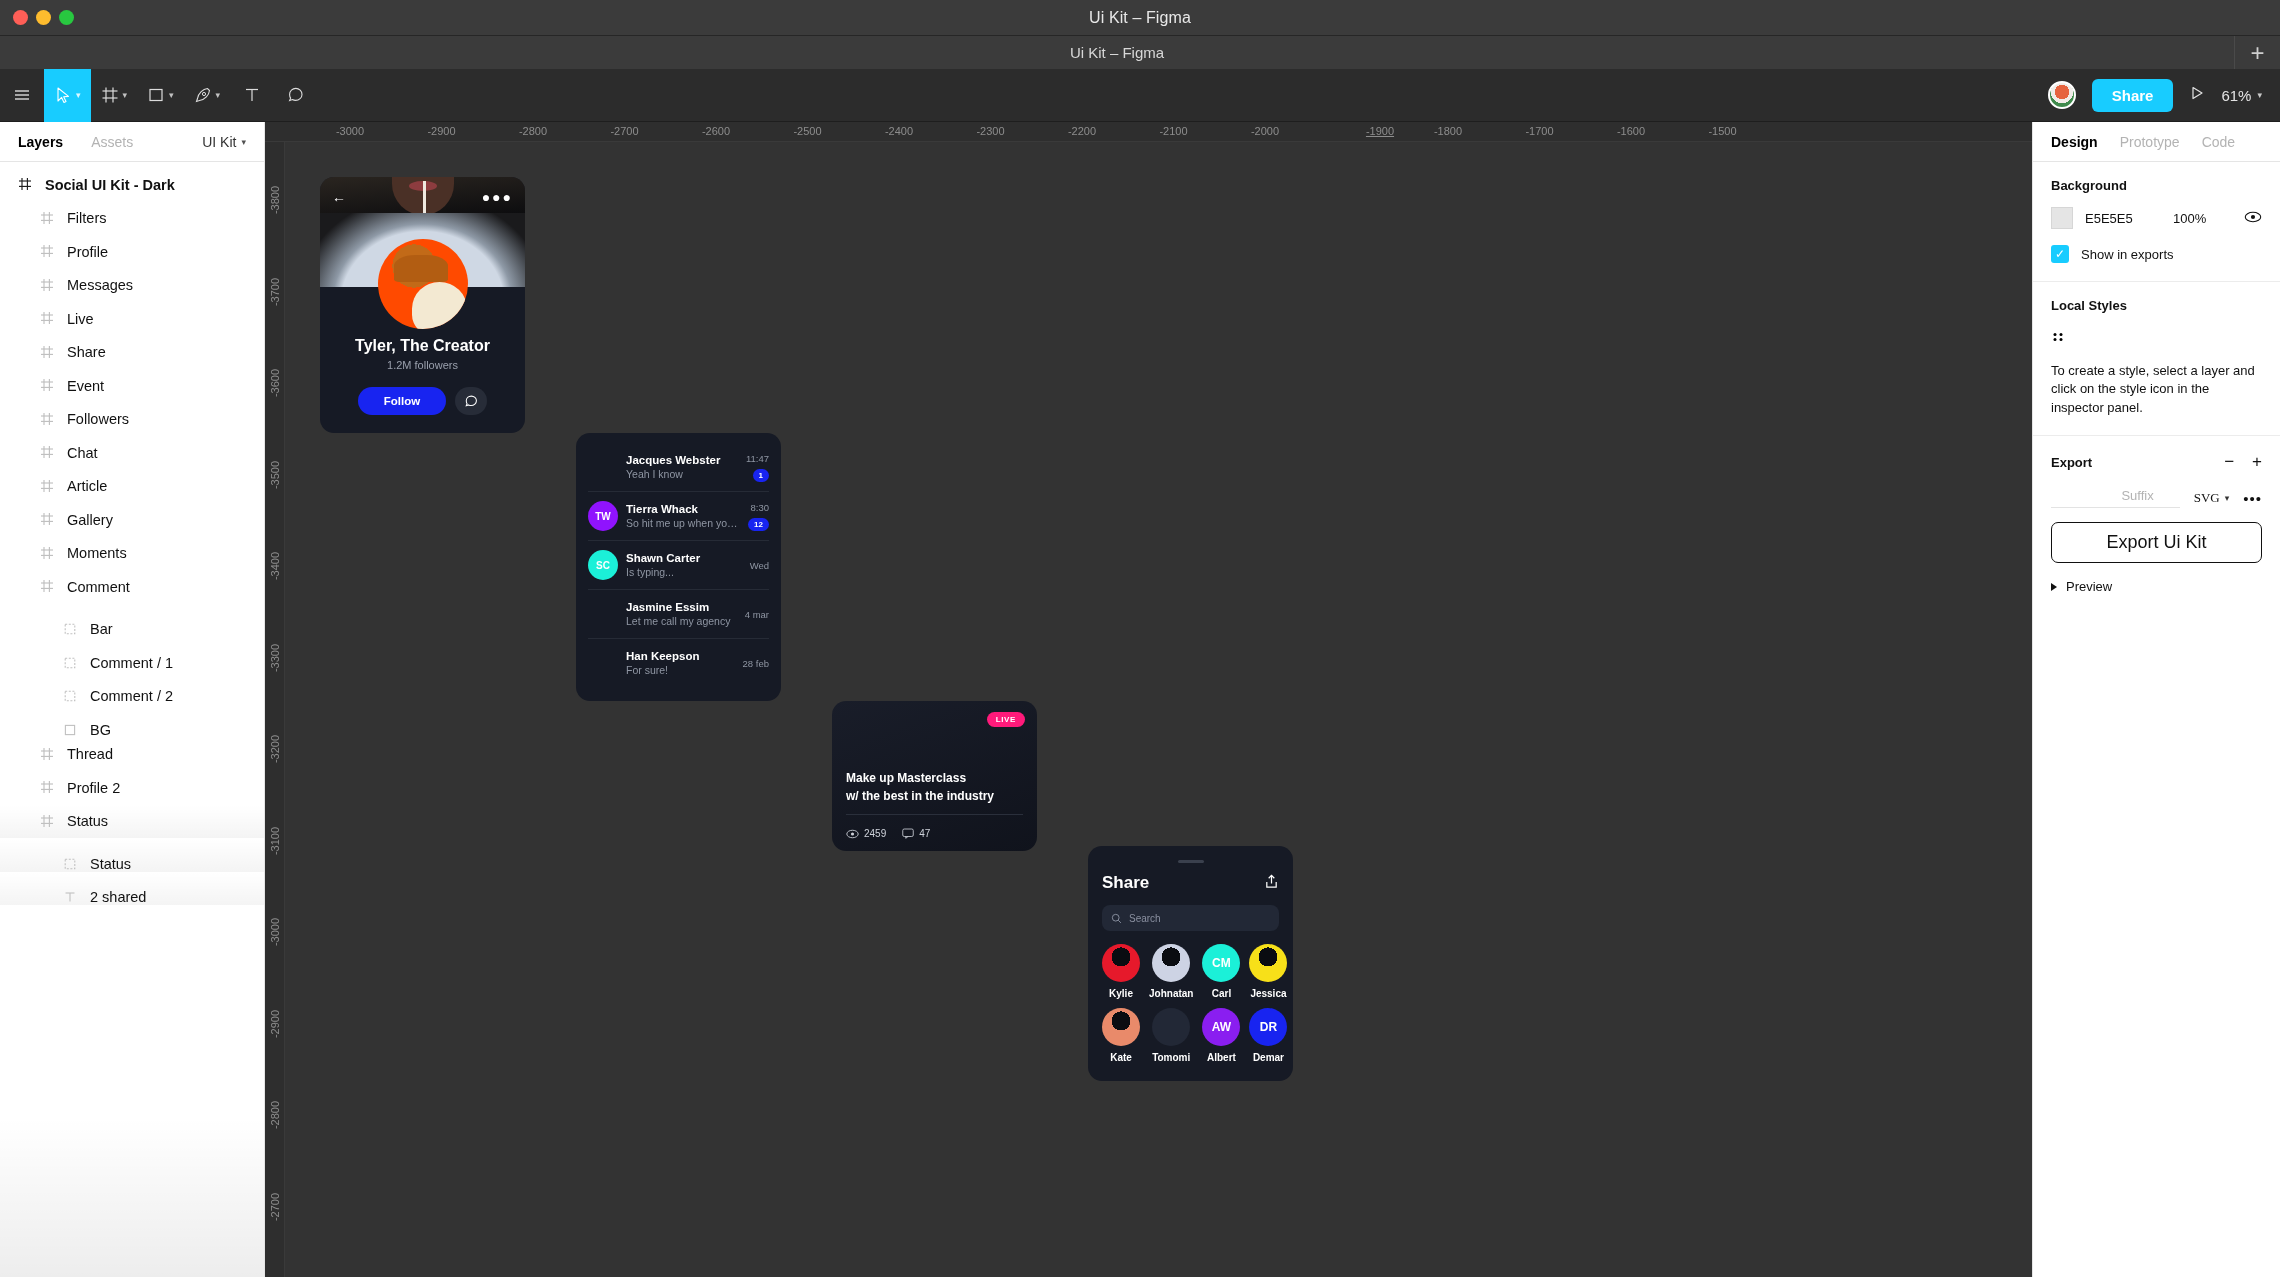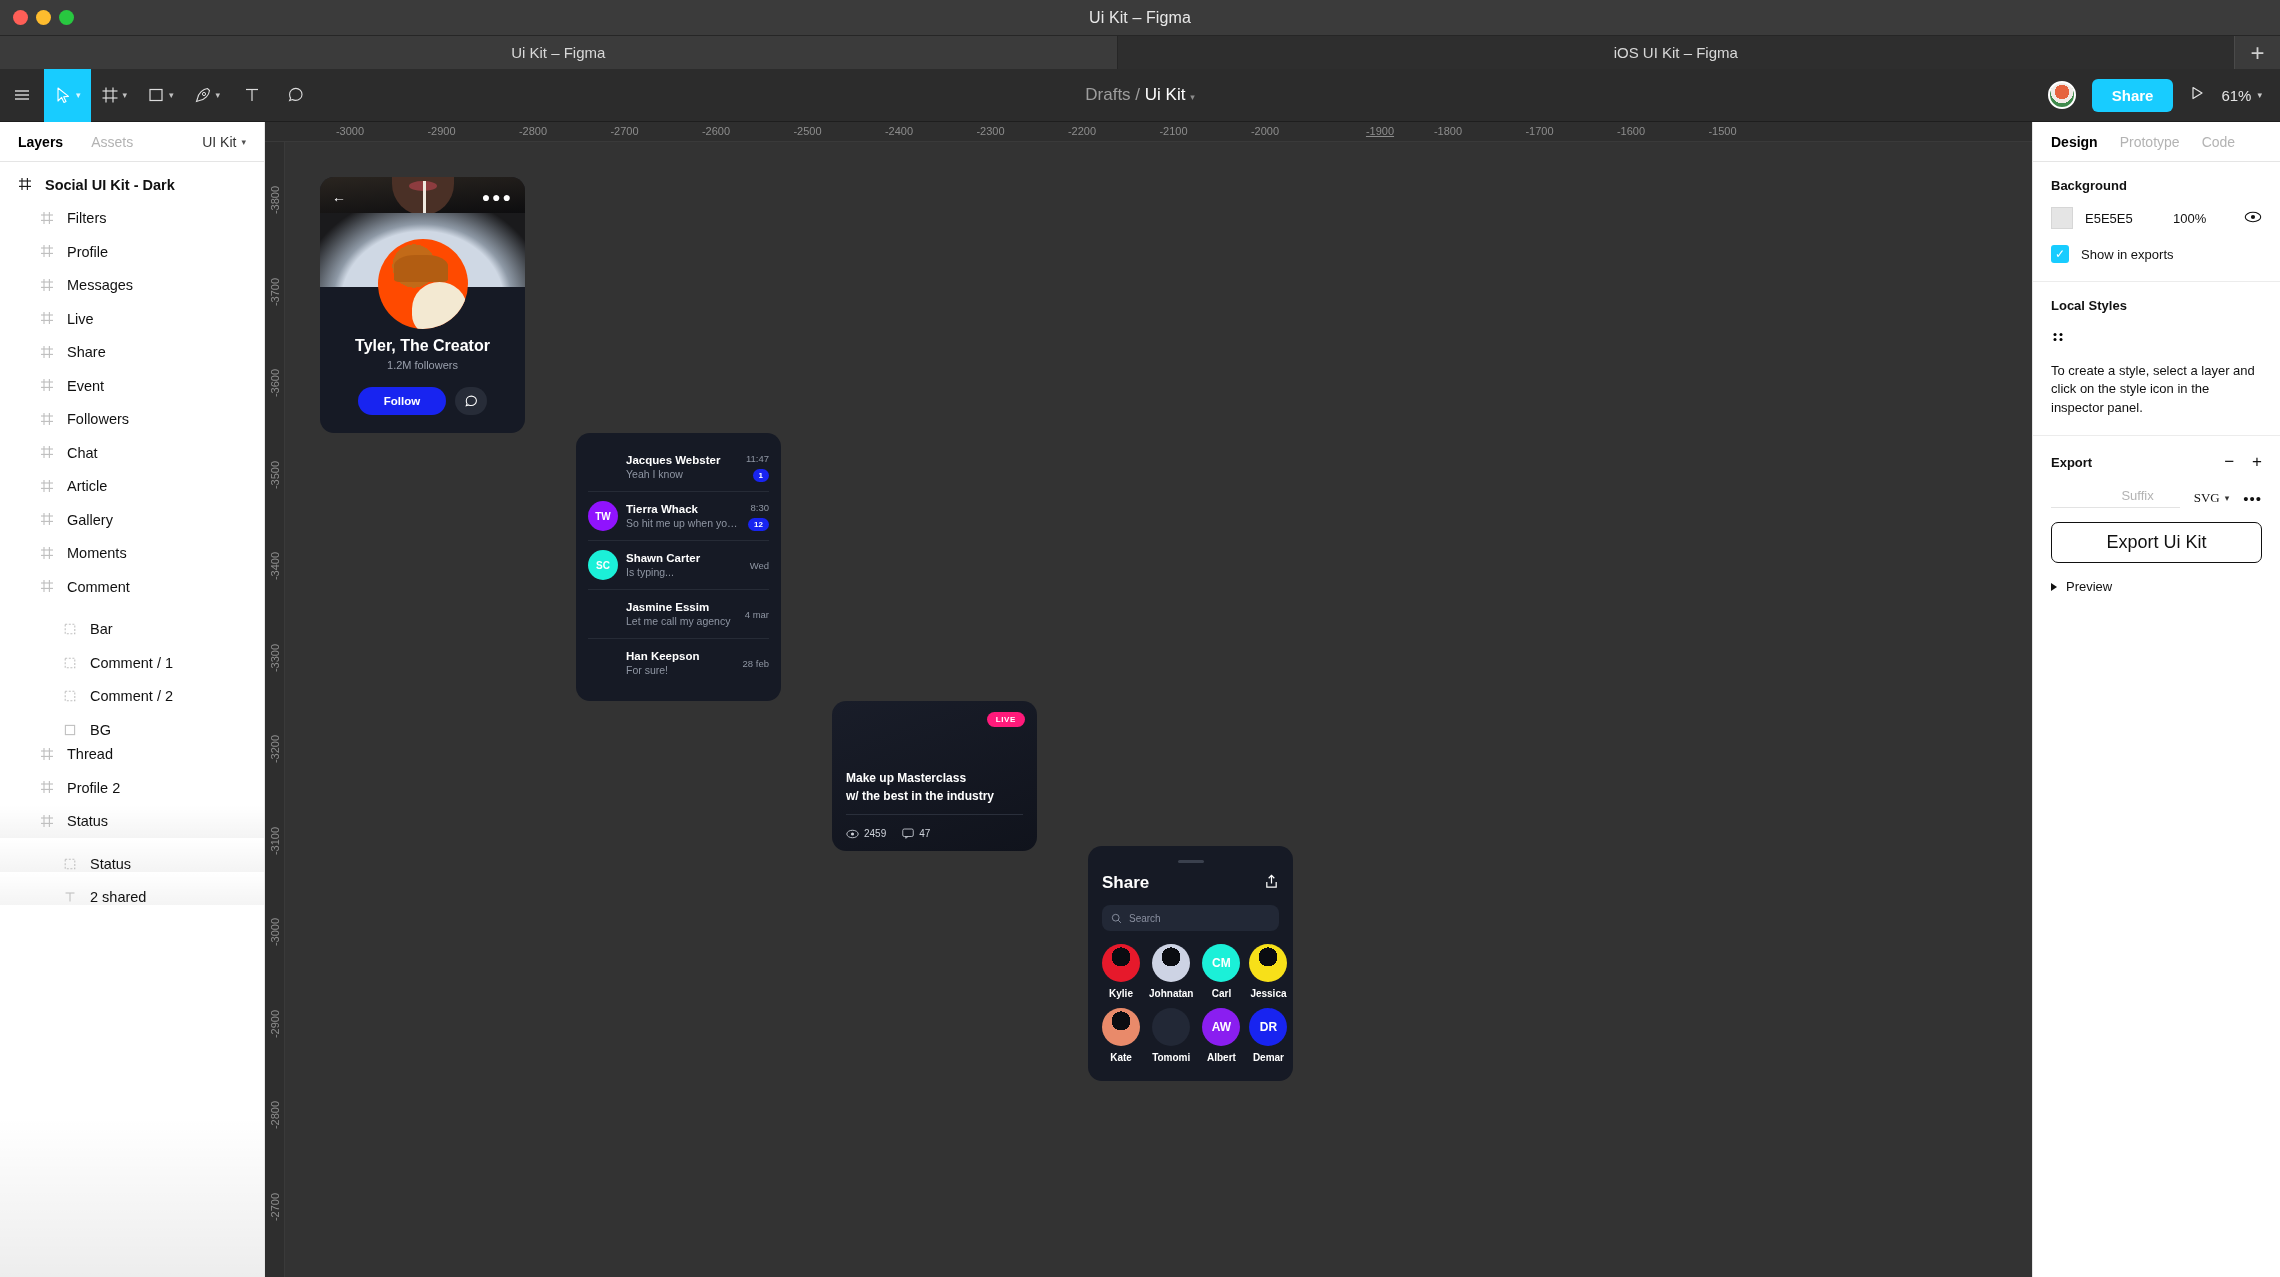--- a/index.html
+++ b/index.html
@@ -234,23 +234,20 @@
     <div class="dot yellow"></div>
     <div class="dot green"></div>
   </div>
   <div class="win-title">Ui Kit – Figma</div>
 </div>
 
 <div class="tabstrip">
   <div class="tab inactive">
     <span>Ui Kit – Figma</span>
   </div>
-  <div class="tab active">
-    <span>iOS UI Kit – Figma</span>
-  </div>
   <div class="tab-newwrap">
     <span class="tab-new">+</span>
   </div>
 </div>
 
 <div class="toolbar">
   <div class="tb-left">
     <div class="tb-btn">
       <span>
         <svg width="20" height="20" viewBox="0 0 20 20">
@@ -312,26 +309,20 @@
     </div>
     <div class="tb-btn">
       <span>
         <svg width="18" height="18" viewBox="0 0 18 18">
             <path d="M15 8.4 C15 11.8 12 14.4 8.6 14.4 C7.4 14.4 6.3 14.1 5.4 13.6 L2.6 14.6 L3.6 12.1 C3.0 11.1 2.6 9.9 2.6 8.4 C2.6 5.1 5.4 2.4 8.8 2.4 C12.2 2.4 15 5.1 15 8.4 Z" fill="none" stroke="currentColor" stroke-width="1.1"></path>
           </svg>
       </span>
     </div>
   </div>
 
-  <div class="tb-center">
-    <span class="dim">Drafts</span>
-    <span class="dim">/</span>
-    <span class="docname">Ui Kit</span>
-    <span class="dim caret"> ▾</span>
-  </div>
 
   <div class="tb-right">
     <div class="avatar-top"></div>
     <button class="share-btn">Share</button>
     <span style="color:#e4e4e4">
       <svg width="16" height="16" viewBox="0 0 16 16">
           <path d="M4 2.5 L13 8 L4 13.5 Z" fill="none" stroke="currentColor" stroke-width="1.2" stroke-linejoin="round"></path>
         </svg>
     </span>
     <span class="zoomlabel">

